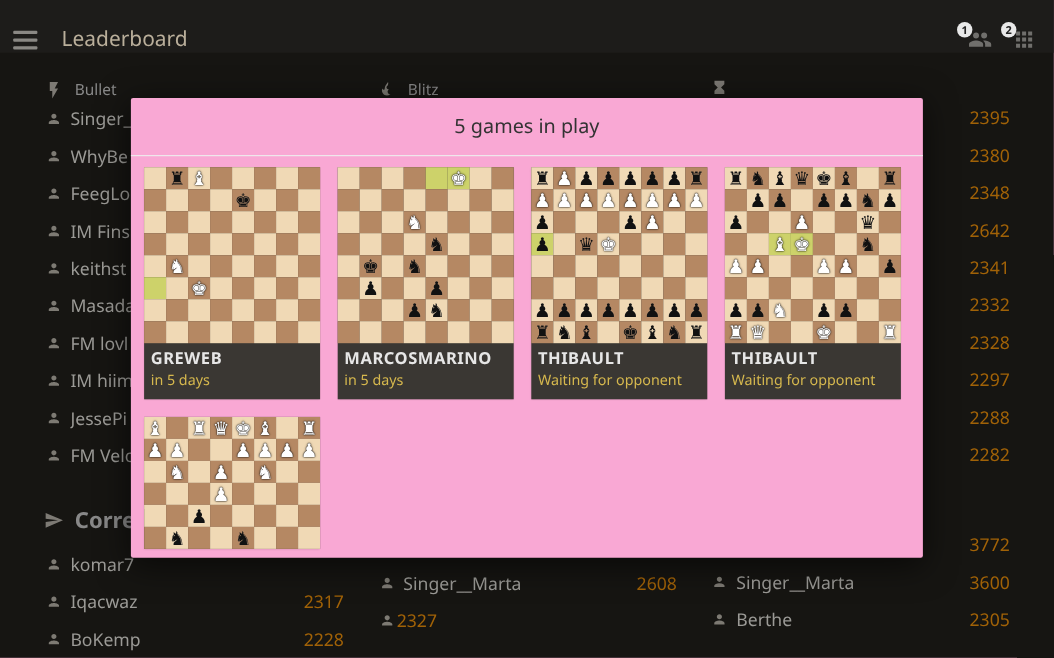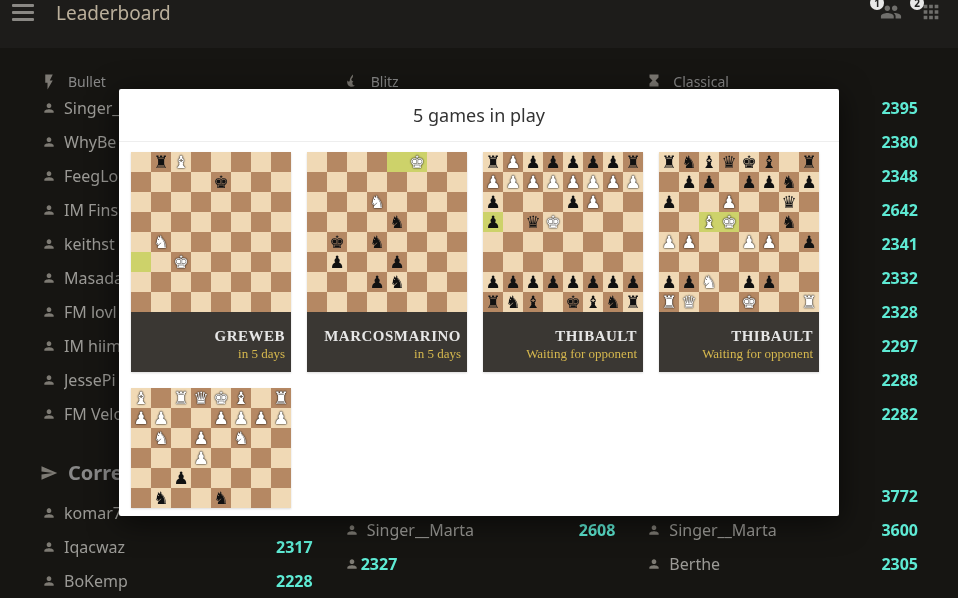--- a/index.html
+++ b/index.html
@@ -8,21 +8,21 @@
     background: #161512;
     color: #a09f9d;
     width: 958px;
     height: 598px;
     overflow: hidden;
     position: relative;
   }
   
   .topbar {
     display: flex;
-    align-items: flex-start;
+    align-items: flex-end;
     height: 48px;
     background: #1d1c1a;
     padding: 0 12px;
   }
   .hamburger {
     width: 24px; height: 24px;
     display: flex; flex-direction: column; justify-content: center; gap:4px;
     cursor: pointer;
   }
   .hamburger span { display:block; height:3px; background:#8a8884; width:22px; border-radius:1px; }
@@ -40,31 +40,31 @@
   
   .page { padding: 24px 40px 0 40px; }
   .cols { display:flex; gap: 30px; }
   .col { flex:1; min-width:0; }
   .col-head { display:flex; align-items:center; gap:10px; font-size:14px; font-weight:400; color:#888; }
   .col-head svg { width:18px; height:18px; fill:#7d7a74; }
   .row { display:flex; align-items:center; height:34px; }
   .row .picon { width:18px; display:flex; justify-content:center; }
   .row .picon svg { width:14px; height:14px; fill:#7d7a73;}
   .row .name { flex:1; margin-left:6px; color:#9b9a96; font-size:16px; white-space:nowrap; overflow:hidden; text-overflow:ellipsis;}
-  .row .rating { font-size:16px; color:#5eead4; font-weight:700; }
+  .row .rating { font-size:16px; color:#a16207; font-weight:400; }
 
   .section-head2 { display:flex; align-items:center; gap:10px; font-size:20px; font-weight:700; color:#888; margin:28px 0 10px;}
   .section-head2 svg{ width:18px;height:18px; fill:#7d7a74;}
 
   
   .modal {
     position:absolute;
     left:119px; top:89px;
     width:720px;
-    background:#ffffff;
+    background:#f9a8d4;
     border-radius:2px;
     box-shadow: 0 6px 30px rgba(0,0,0,.6);
     z-index:30;
   }
   .modal-title { text-align:center; padding:14px 0; font-size:18px; color:#333; border-bottom:1px solid #eee;}
   .cards { display:flex; flex-wrap:wrap; gap:16px; padding:10px 12px 8px 12px;}
   .card {
     width:160px;
     background:#3a3733;
     display:flex; flex-direction:column;
@@ -75,21 +75,21 @@
     width:160px; height:160px;
     display:grid;
     grid-template: repeat(8,1fr) / repeat(8,1fr);
   }
   .sq-l { background:#f0d9b5; }
   .sq-d { background:#b58863; }
   .sq-hl { background:#cdd26a !important; }
   .sq span { display:flex; align-items:center; justify-content:center; font-size:17px; line-height:20px; }
   .sq .w { color:#fff; text-shadow:0 0 1px #000, 0 0 2px #000;}
   .sq .b { color:#111; text-shadow:0 0 1px rgba(255,255,255,.2);}
-  .card-meta { padding:16px 6px 10px; text-align:right;font-family:Liberation Serif, serif; }
+  .card-meta { padding:4px 6px 10px; text-align:left; }
   .card-meta .pname { color:#e6e6e6; font-weight:700; font-size:15px; letter-spacing:.5px; }
   .card-meta .sub { color:#d6b84e; font-size:13px; margin-top:2px; line-height:1.15;}
   .card.partial { height:120px; overflow:hidden;}
 </style>
 </head>
 <body>
 
 <div class="topbar">
   <div class="hamburger">
     <span></span>
@@ -288,21 +288,20 @@
             <span class="rating">2327</span>
           </div>
         </div>
     </div>
 
     <div class="col">
       <div class="col-head">
         <svg viewBox="0 0 24 24">
             <path d="M6 2h12v4l-4 4 4 4v4H6v-4l4-4-4-4z"></path>
           </svg>
-        <span>Classical</span>
       </div>
       <div id="classical-rows">
           <div class="row">
             <span class="picon">
               <svg viewBox="0 0 24 24">
                 <path d="M12 12c2.2 0 4-1.8 4-4s-1.8-4-4-4-4 1.8-4 4 1.8 4 4 4zm0 2c-2.7 0-8 1.3-8 4v2h16v-2c0-2.7-5.3-4-8-4z"></path>
               </svg>
             </span>
             <span class="name"></span>
             <span class="rating">2395</span>

